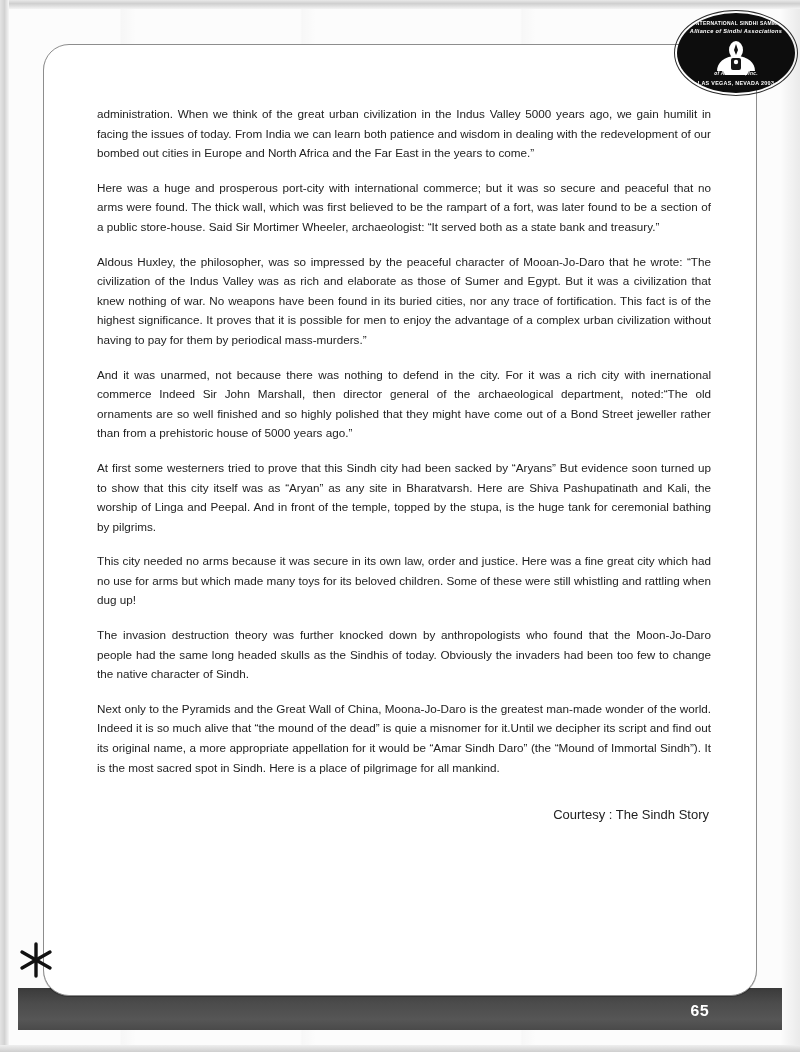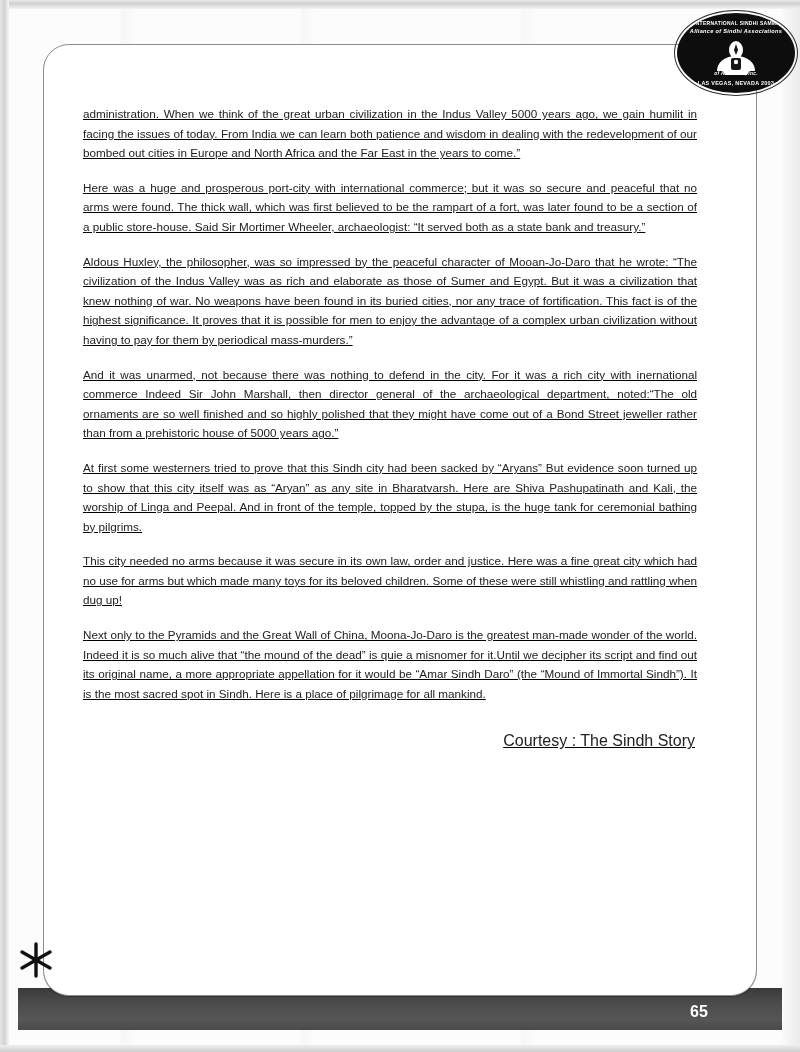--- a/index.html
+++ b/index.html
@@ -73,62 +73,61 @@
   #footer-text sup {
     font-size: 9.5px;
     vertical-align: super;
     line-height: 0;
   }
   #page-number {
     position: absolute;
     left: 690px;
     top: 1003px;
     color: #ffffff;
-    font-family: Liberation Sans, sans-serif;
+    font-family: Liberation Mono, monospace;
     font-weight: bold;
     font-size: 16px;
   }
 
   
   #page-frame {
     position: absolute;
     left: 43px;
     top: 44px;
     width: 712px;
     height: 950px;
     background: #ffffff;
     border: 1px solid #8d8d8d;
     border-radius: 26px 26px 26px 26px;
     box-shadow: 0 1px 0 rgba(0,0,0,0.25);
   }
 
   
   #article {
     position: absolute;
-    left: 83px;
+    left: 97px;
     top: 104px;
     width: 614px;
-    text-decoration: underline;
   }
   .para {
     margin: 0 0 15px 0;
     font-family: "Liberation Sans", sans-serif;
     font-size: 11.7px;
     line-height: 19.6px;
     color: #222222;
     text-align: justify;
     text-justify: inter-word;
     -webkit-font-smoothing: none;
   }
   .para:last-of-type { margin-bottom: 0; }
   #courtesy {
     margin: 28px 0 0 0;
     text-align: right;
     font-family: "Liberation Sans", sans-serif;
-    font-size: 16px;
+    font-size: 13px;
     line-height: 19.6px;
     color: #222222;
     padding-right: 2px;
   }
 
   
   #asterisk {
     position: absolute;
     left: 16px;
     top: 940px;
@@ -226,15 +225,16 @@
   </div>
 </div>
 
 <div id="article">
   <p class="para">administration. When we think of the great urban civilization in the Indus Valley 5000 years ago, we gain humilit in facing the issues of today. From India we can learn both patience and wisdom in dealing with the redevelopment of our bombed out cities in Europe and North Africa and the Far East in the years to come.”</p>
   <p class="para">Here was a huge and prosperous port-city with international commerce; but it was so secure and peaceful that no arms were found. The thick wall, which was first believed to be the rampart of a fort, was later found to be a section of a public store-house. Said Sir Mortimer Wheeler, archaeologist: “It served both as a state bank and treasury.”</p>
   <p class="para">Aldous Huxley, the philosopher, was so impressed by the peaceful character of Mooan-Jo-Daro that he wrote: “The civilization of the Indus Valley was as rich and elaborate as those of Sumer and Egypt. But it was a civilization that knew nothing of war. No weapons have been found in its buried cities, nor any trace of fortification. This fact is of the highest significance. It proves that it is possible for men to enjoy the advantage of a complex urban civilization without having to pay for them by periodical mass-murders.”</p>
   <p class="para">And it was unarmed, not because there was nothing to defend in the city. For it was a rich city with inernational commerce Indeed Sir John Marshall, then director general of the archaeological department, noted:“The old ornaments are so well finished and so highly polished that they might have come out of a Bond Street jeweller rather than from a prehistoric house of 5000 years ago.”</p>
   <p class="para">At first some westerners tried to prove that this Sindh city had been sacked by “Aryans” But evidence soon turned up to show that this city itself was as “Aryan” as any site in Bharatvarsh. Here are Shiva Pashupatinath and Kali, the worship of Linga and Peepal.  And in front of the temple, topped by the stupa, is the huge tank for ceremonial bathing by pilgrims.</p>
   <p class="para">This city needed no arms because it was secure in its own law, order and justice.  Here was a fine great city which had no use for arms but which made many toys for its beloved children. Some of these were still whistling and rattling when dug up!</p>
+  <p class="para">The invasion destruction theory was further knocked down by anthropologists who found that the  Moon-Jo-Daro people had the same long headed skulls as the Sindhis of today. Obviously the invaders had been too few to change the native character of Sindh.</p>
   <p class="para">Next only to the Pyramids and the Great Wall of China, Moona-Jo-Daro is the greatest man-made wonder of the world. Indeed it is so much alive that “the mound of the dead” is quie a misnomer for it.Until we decipher its script and find out its original name, a more appropriate appellation for it would be “Amar Sindh Daro” (the “Mound of Immortal Sindh”). It is the most sacred spot in Sindh. Here is a place of pilgrimage for all mankind.</p>
   <p id="courtesy">Courtesy :  The Sindh Story</p>
 </div>
 
 </body></html>

